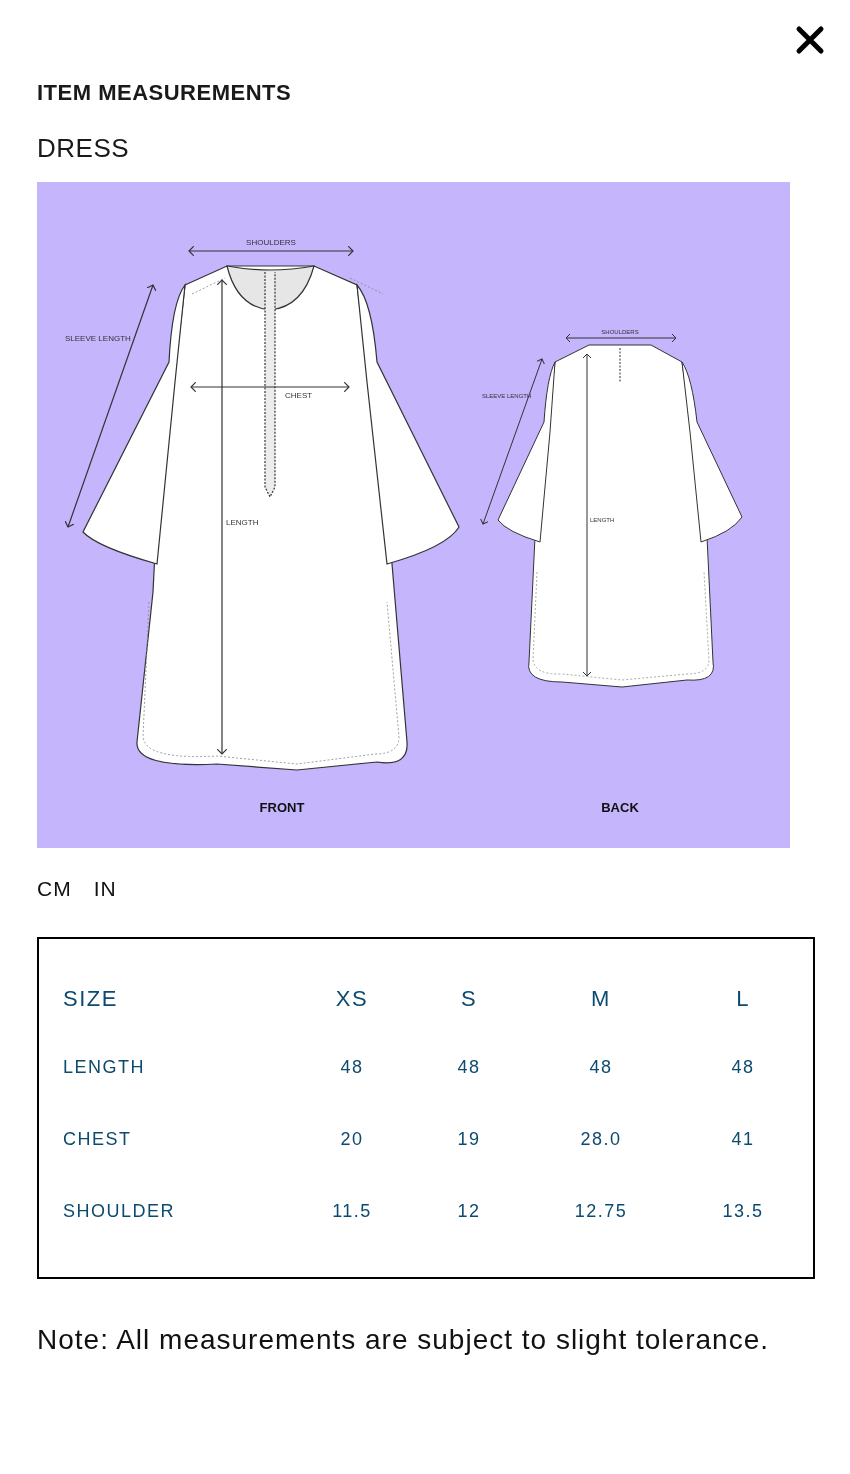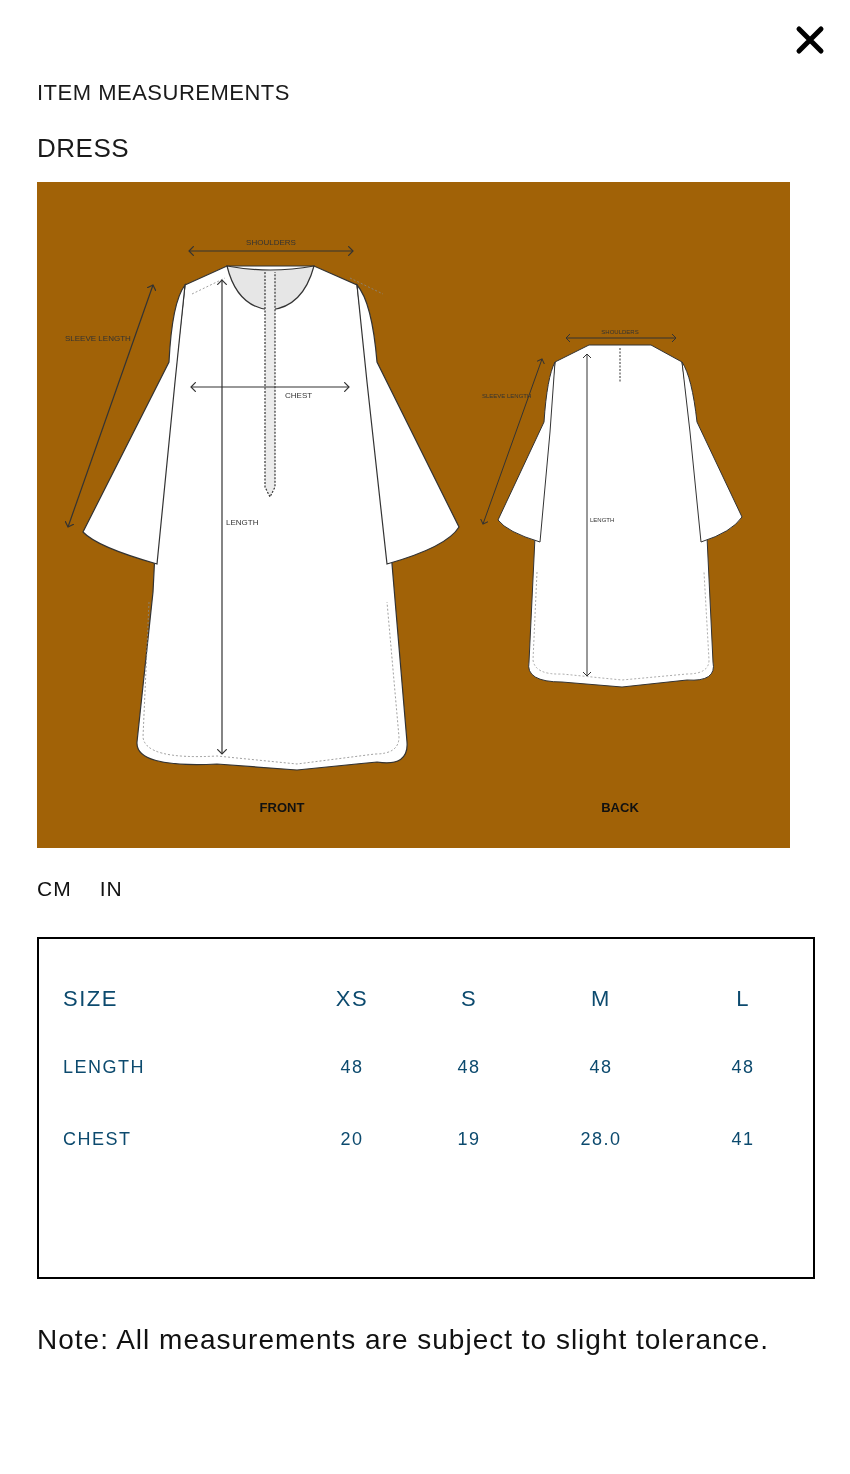--- a/index.html
+++ b/index.html
@@ -7,34 +7,34 @@
       width: 850px; height: 1474px; position: relative; overflow: hidden;
       font-family: "Liberation Sans", "DejaVu Sans", sans-serif; color: #111;
     }
     .close-btn {
       position: absolute; left: 794px; top: 24px; width: 32px; height: 32px;
       cursor: pointer;
     }
     .close-btn svg { width: 32px; height: 32px; display: block; }
     .title {
       position: absolute; left: 37px; top: 80px; font-size: 22px;
-      letter-spacing: 0.5px; color: #1a1a1a; margin: 0; font-weight: normal;
+      letter-spacing: 0.5px; color: #1a1a1a; margin: 0; font-weight: bold;
     }
     .subtitle {
       position: absolute; left: 37px; top: 133px; font-size: 26px;
       letter-spacing: 0.5px; color: #1a1a1a; margin: 0; font-weight: normal;
     }
     .diagram {
       position: absolute; left: 37px; top: 182px; width: 753px; height: 666px;
-      background: #a16207;
+      background: #c4b5fd;
     }
     .diagram svg { width: 753px; height: 666px; display: block; }
     .units {
       position: absolute; left: 37px; top: 877px; font-size: 21px;
-      display: flex; gap: 28px; letter-spacing: 1px;
+      display: flex; gap: 22px; letter-spacing: 1px;
     }
     .unit { cursor: pointer; color: #111; }
     .table-box {
       position: absolute; left: 37px; top: 937px; width: 774px; height: 338px;
       border: 2px solid #000; box-sizing: content-box;
     }
     table { border-collapse: collapse; position: absolute; left: 24px; top: 28px; }
     th, td {
       padding: 0; font-weight: normal; text-align: center; color: #0c4a6e;
       letter-spacing: 1.5px;
@@ -147,17 +147,24 @@
         <td class="c3">48</td>
         <td class="c4">48</td>
       </tr>
       <tr>
         <td class="c0">CHEST</td>
         <td class="c1">20</td>
         <td class="c2">19</td>
         <td class="c3">28.0</td>
         <td class="c4">41</td>
       </tr>
+      <tr>
+        <td class="c0">SHOULDER</td>
+        <td class="c1">11.5</td>
+        <td class="c2">12</td>
+        <td class="c3">12.75</td>
+        <td class="c4">13.5</td>
+      </tr>
     </tbody>
   </table>
 </div>
 
 <div class="note">Note: All measurements are subject to slight tolerance.</div>
 
 </body></html>

